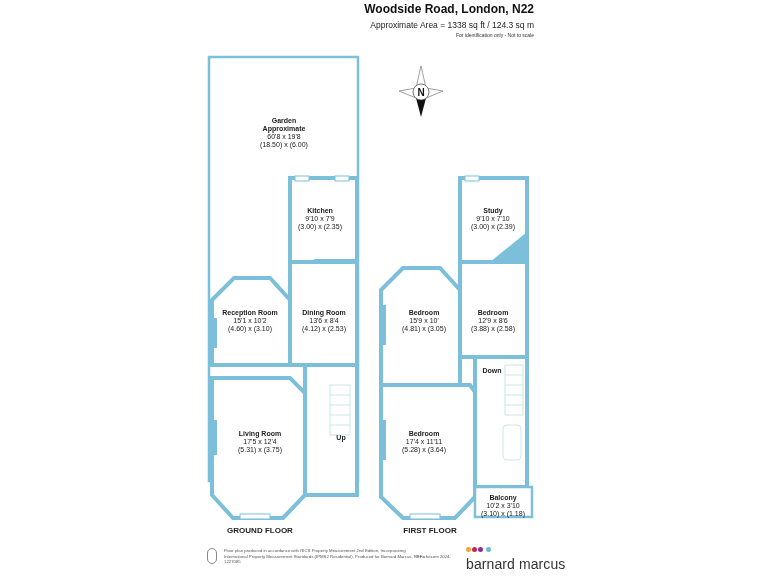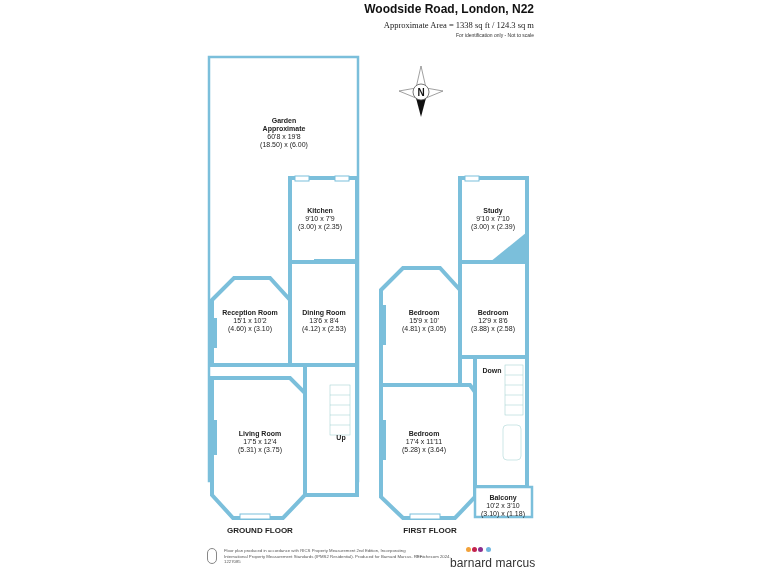--- a/index.html
+++ b/index.html
@@ -1,26 +1,26 @@
 <!DOCTYPE html>
 <html><head>
 <meta charset="utf-8">
 <style>
   html, body { margin:0; padding:0; background:#ffffff; }
   body { width:768px; height:576px; position:relative; overflow:hidden; font-family:"Liberation Sans", sans-serif; color:#222; }
   .title { position:absolute; right:234px; top:2px; font-size:12px; font-weight:bold; color:#111; white-space:nowrap; }
-  .area { position:absolute; right:234px; top:20px; font-size:8.5px; color:#222; white-space:nowrap;font-family:Liberation Serif, serif; }
+  .area { position:absolute; right:234px; top:20px; font-size:8.5px; color:#222; white-space:nowrap; }
   .disclaimer { position:absolute; right:234px; top:32px; font-size:5px; color:#333; white-space:nowrap; }
   svg.plan { position:absolute; left:0; top:0; }
   .rlabel { font-family:"Liberation Sans", sans-serif; font-size:7px; text-anchor:middle; fill:#222; }
   .rlabel.b { font-weight:bold; }
   .floor { font-family:"Liberation Sans", sans-serif; font-size:8px; font-weight:bold; text-anchor:middle; fill:#222; }
   .footer-text { position:absolute; left:224px; top:548px; font-size:4.3px; line-height:5.5px; color:#555; width:200px; }
   .copy { position:absolute; left:416px; top:554px; font-size:4.3px; color:#555; white-space:nowrap; }
-  .brand { position:absolute; left:450px; top:556px; font-size:12px; color:#333; white-space:nowrap; letter-spacing:0.1px; }
+  .brand { position:absolute; left:466px; top:556px; font-size:14px; color:#333; white-space:nowrap; letter-spacing:0.1px; }
   .dots { position:absolute; left:466px; top:547px; display:flex; gap:1px; }
   .dot { width:5px; height:5px; border-radius:50%; display:inline-block; }
   .rics { position:absolute; left:207px; top:548px; width:8px; height:14px; border:0.8px solid #888; border-radius:5px; }
 </style>
 </head>
 <body>
 
 <div class="title">Woodside Road, London, N22</div>
 <div class="area">Approximate Area = 1338 sq ft / 124.3 sq m</div>
 <div class="disclaimer">For identification only - Not to scale</div>

